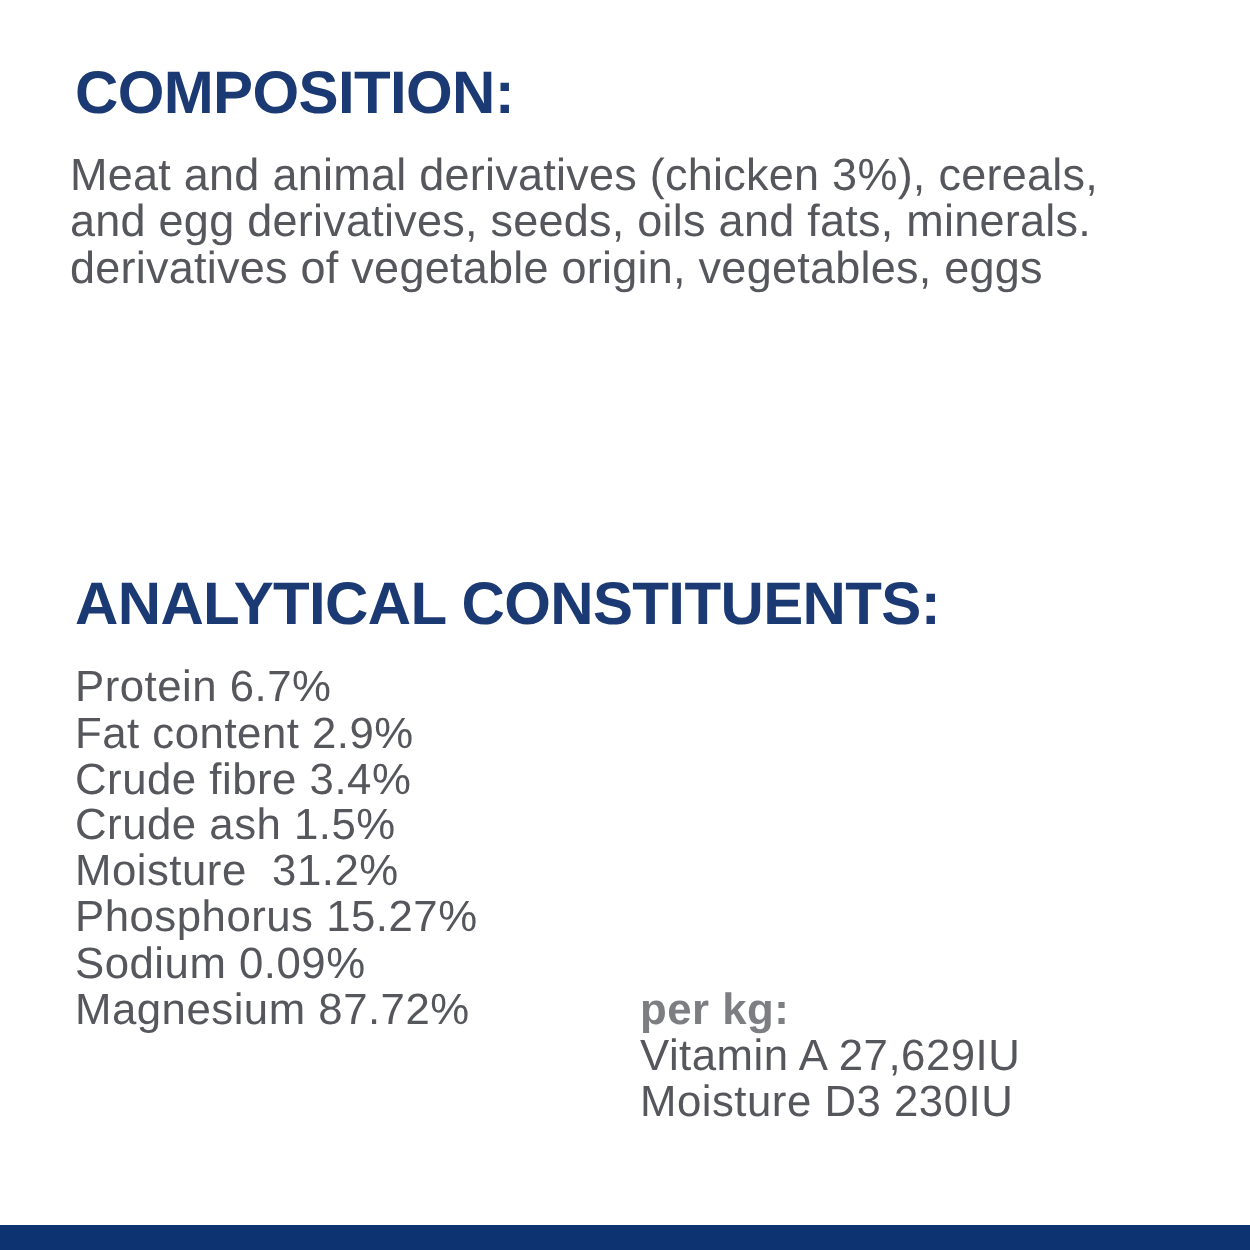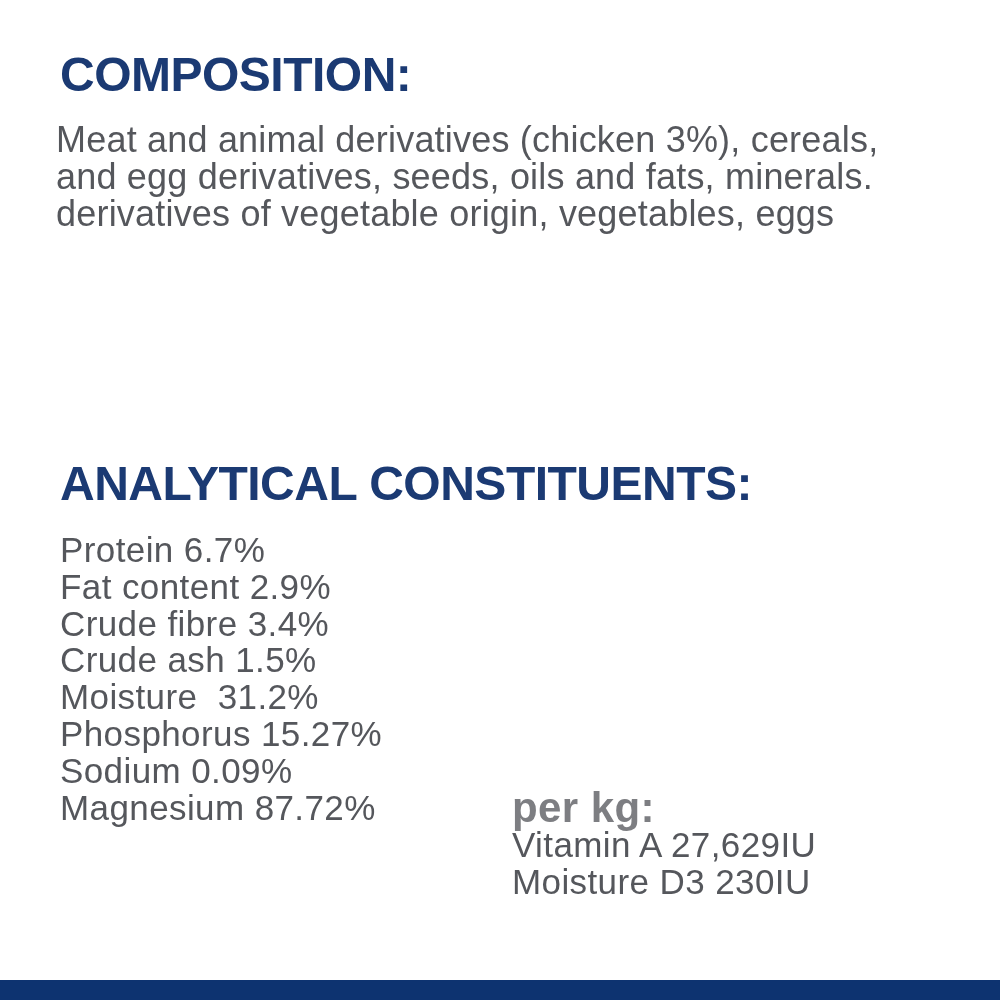--- a/index.html
+++ b/index.html
@@ -64,21 +64,21 @@
     white-space: pre;
   }
 
   .per-kg {
     position: absolute;
     left: 512px;
     top: 790px;
     color: var(--text-gray);
   }
   .per-kg-label {
-    font-size: 42px;
+    font-size: 35px;
     line-height: 36.8px;
     font-weight: bold;
     color: var(--per-kg-gray);
     letter-spacing: 0.4px;
     white-space: pre;
   }
   .per-kg-item {
     font-size: 35px;
     line-height: 36.8px;
     letter-spacing: 0.4px;

